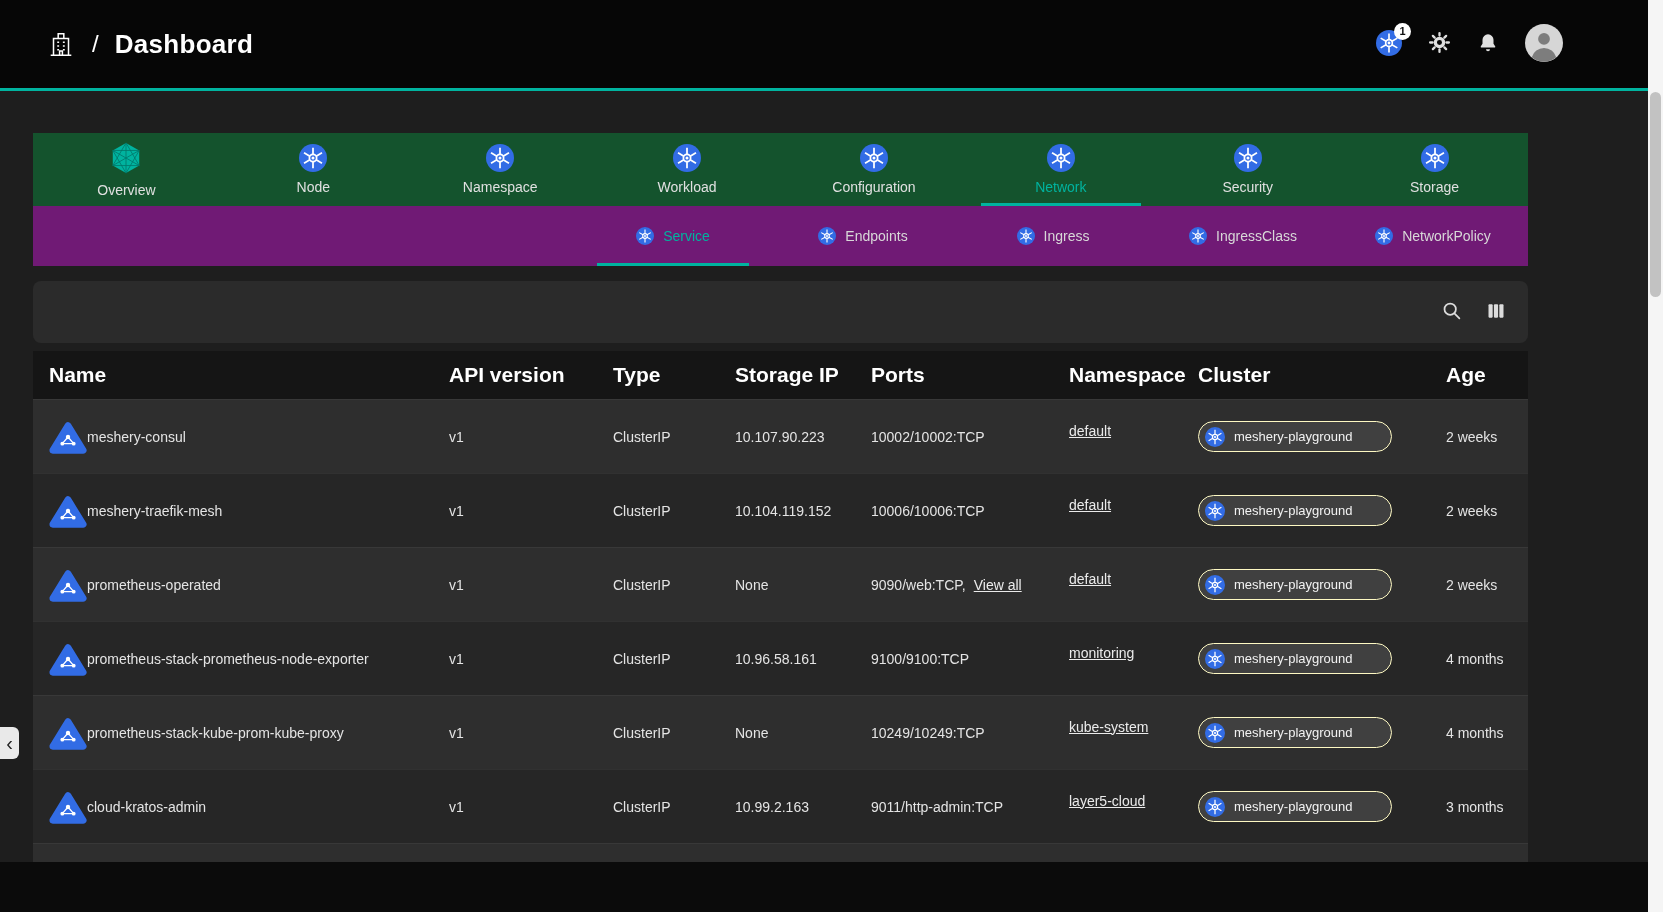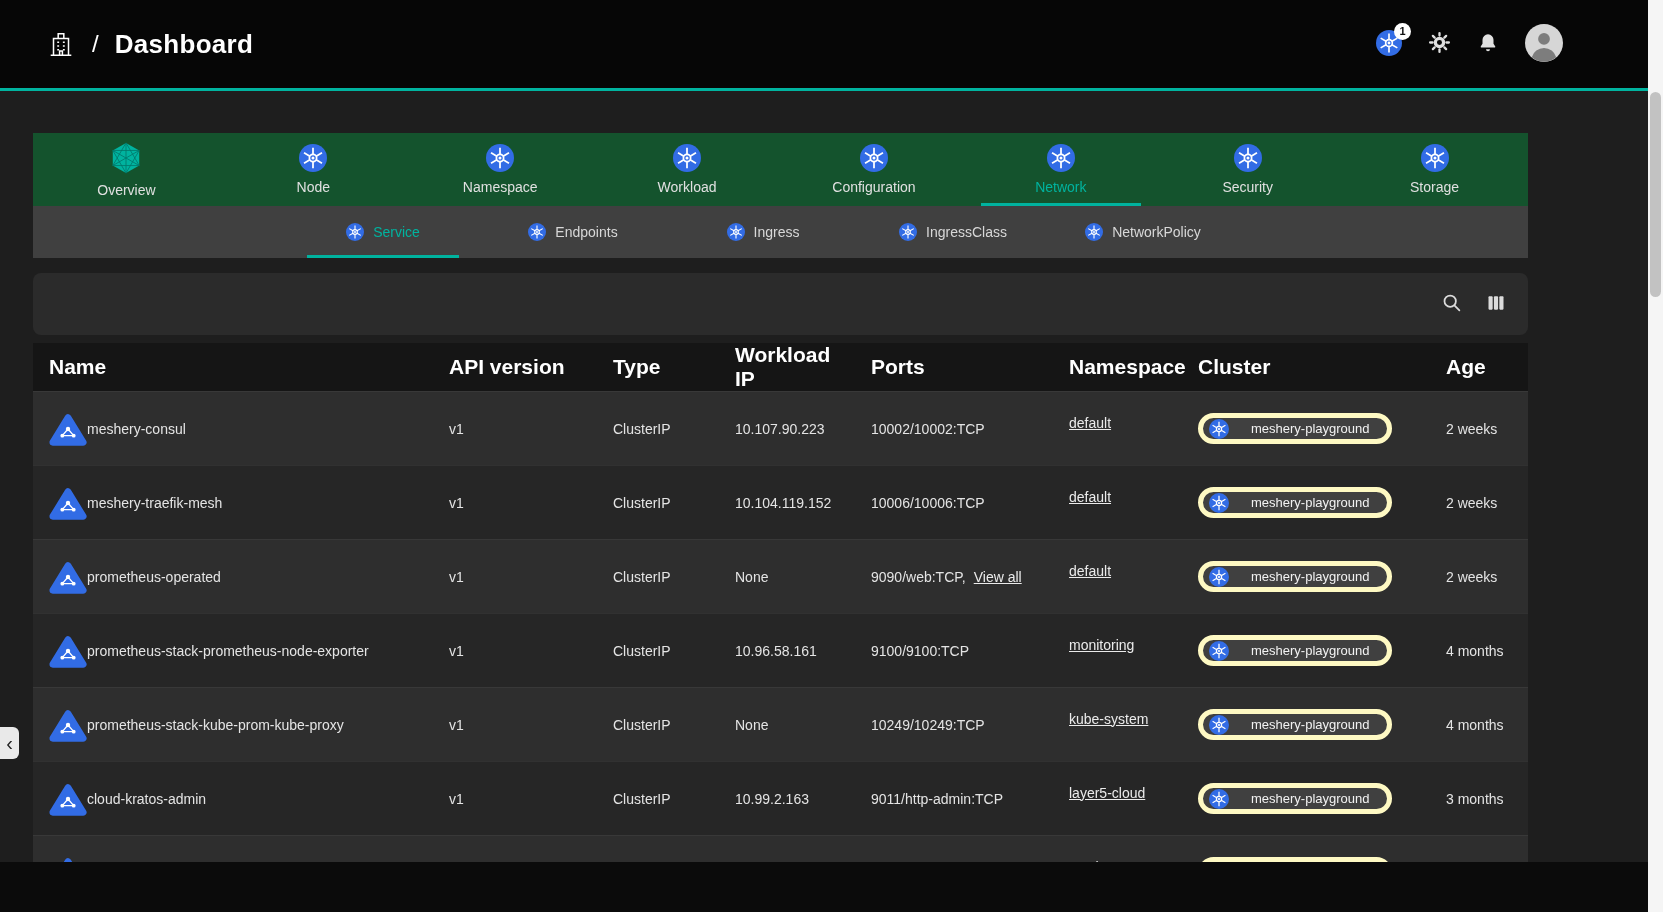--- a/index.html
+++ b/index.html
@@ -23,21 +23,21 @@
 
   
   .tabs-card{ margin-top:42px; height:73px; background:#14532d; display:flex; }
   .tab{ flex:1; display:flex; flex-direction:column; align-items:center; justify-content:center; gap:7px; position:relative; cursor:pointer; }
   .tab-label{ font-size:14px; color:#e0e0e0; }
   .tab.active .tab-label{ color:var(--accent); }
   .tab.active::after{ content:""; position:absolute; left:50%; bottom:0; transform:translateX(-50%);
     width:160px; height:3px; background:var(--accent); }
 
   
-  .subtabs{ height:52px; background:#404040; display:flex; padding-left:255px; }
+  .subtabs{ height:60px; background:#701a75; display:flex; padding-left:255px;justify-content:flex-end; }
   .subtab{ width:190px; display:flex; align-items:center; justify-content:center; gap:9px; position:relative; cursor:pointer; }
   .subtab-label{ font-size:14px; color:#d8d8d8; }
   .subtab.active .subtab-label{ color:var(--accent); }
   .subtab.active::after{ content:""; position:absolute; left:50%; bottom:0; transform:translateX(-50%);
     width:152px; height:3px; background:var(--accent); }
 
   
   .toolbar{ margin-top:15px; height:62px; background:#2b2b2b; border-radius:8px;
     display:flex; align-items:center; justify-content:flex-end; gap:24px; padding-right:22px; }
   .tool-btn{ background:none; border:none; cursor:pointer; display:flex; }
@@ -49,22 +49,22 @@
   .th{ padding-left:16px; font-size:21px; font-weight:700; color:#fff; cursor:pointer; }
   .tbody{ height:475px; overflow:hidden; }
   .tr{ height:74px; border-top:1px solid rgba(255,255,255,0.05); cursor:pointer; }
   .tr.odd{ background:#2e2e2e; }
   .tr.even{ background:#262626; }
   .td{ padding-left:16px; font-size:14px; color:#e4e4e4; display:flex; align-items:center; }
   .name-cell{ }
   .ports-cell{ gap:8px; }
   .ns-cell{ transform:translateY(-6px); }
   .link{ color:#ebebeb; text-decoration:underline; cursor:pointer; }
-  .pill{ display:inline-flex; align-items:center; gap:22px; width:194px; height:31px;
-    border:5px solid #fef9c3; border-radius:16px; background:#404040; padding:0 10px 0 6px; cursor:pointer; }
+  .pill{ display:inline-flex; align-items:center; gap:9px; width:194px; height:31px;
+    border:1px solid #fef9c3; border-radius:16px; background:#404040; padding:0 10px 0 6px; cursor:pointer; }
   .pill-label{ font-size:13px; color:#f2f2f2; white-space:nowrap; }
   .svc-ico, .tab-ico, .subtab-ico, .pill-ico{ display:flex; }
 
   
   .bottom-strip{ position:absolute; left:0; right:15px; top:862px; bottom:0; background:#0b0b0b; z-index:4; }
   .drawer-toggle{ position:absolute; left:0; top:727px; width:19px; height:32px; background:#e9e9e9; color:#222;
     border-radius:0 6px 6px 0; display:flex; align-items:center; justify-content:center; font-size:20px; z-index:6; cursor:pointer; }
   .scrollbar{ position:absolute; right:0; top:0; bottom:0; width:15px; background:#f5f5f5; z-index:10; }
   .scroll-thumb{ position:absolute; left:2px; right:2px; top:92px; height:205px; background:#c2c2c2; border-radius:6px; cursor:pointer; }
 </style>
@@ -326,21 +326,21 @@
         </svg>
       </span>
     </button>
   </div>
 
   <div class="table">
     <div class="thead">
         <div class="th">Name</div>
         <div class="th">API version</div>
         <div class="th">Type</div>
-        <div class="th">Workload IP</div>
+        <div class="th">Storage IP</div>
         <div class="th">Ports</div>
         <div class="th">Namespace</div>
         <div class="th">Cluster</div>
         <div class="th">Age</div>
       </div>
     <div class="tbody">
         <div class="tr odd">
           <div class="td name-cell">
             <span class="svc-ico">
               <svg width="38" height="38" viewBox="0 0 40 40">

